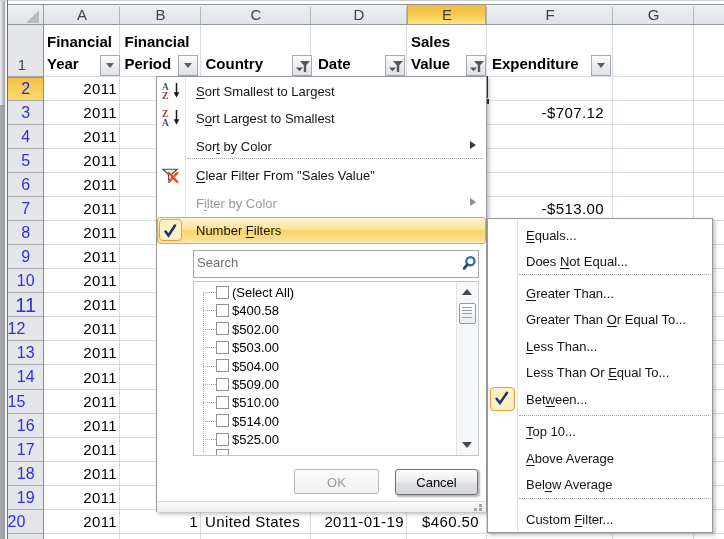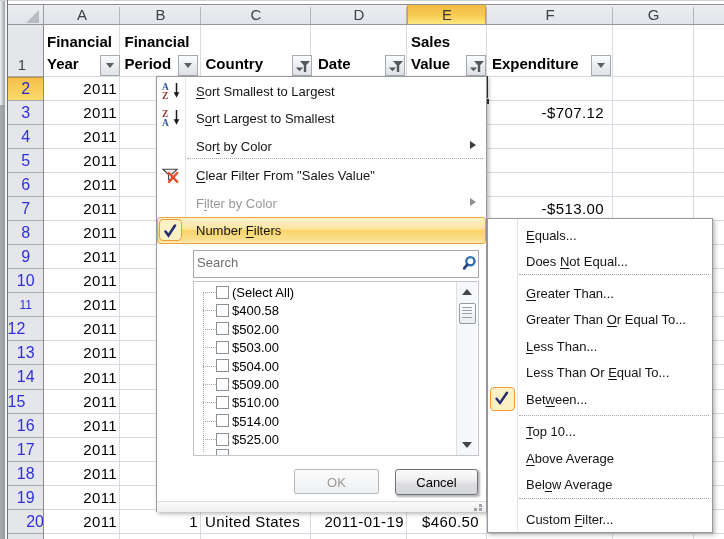--- a/index.html
+++ b/index.html
@@ -62,39 +62,39 @@
 <div class="t" style="left:7.5px;top:176.5px;width:36.5px;text-align:center;color:#2f2fe0;font-size:16px">6</div>
 <div class="ab" style="left:7.5px;top:196px;width:36.5px;height:1px;background:#a7a9ad"></div>
 <div class="t" style="left:7.5px;top:200.5px;width:36.5px;text-align:center;color:#2f2fe0;font-size:16px">7</div>
 <div class="ab" style="left:7.5px;top:220px;width:36.5px;height:1px;background:#a7a9ad"></div>
 <div class="t" style="left:7.5px;top:224.5px;width:36.5px;text-align:center;color:#2f2fe0;font-size:16px">8</div>
 <div class="ab" style="left:7.5px;top:244px;width:36.5px;height:1px;background:#a7a9ad"></div>
 <div class="t" style="left:7.5px;top:248.5px;width:36.5px;text-align:center;color:#2f2fe0;font-size:16px">9</div>
 <div class="ab" style="left:7.5px;top:268px;width:36.5px;height:1px;background:#a7a9ad"></div>
 <div class="t" style="left:7.5px;top:272.5px;width:36.5px;text-align:center;color:#2f2fe0;font-size:16px">10</div>
 <div class="ab" style="left:7.5px;top:292px;width:36.5px;height:1px;background:#a7a9ad"></div>
-<div class="t" style="left:7.5px;top:296.5px;width:36.5px;text-align:center;color:#2f2fe0;font-size:12px">11</div>
+<div class="t" style="left:7.5px;top:296.5px;width:36.5px;text-align:center;color:#2f2fe0;font-size:20px">11</div>
 <div class="ab" style="left:7.5px;top:316px;width:36.5px;height:1px;background:#a7a9ad"></div>
 <div class="t" style="left:7.5px;top:320.5px;width:36.5px;text-align:left;color:#2f2fe0;font-size:16px">12</div>
 <div class="ab" style="left:7.5px;top:340px;width:36.5px;height:1px;background:#a7a9ad"></div>
 <div class="t" style="left:7.5px;top:344.5px;width:36.5px;text-align:center;color:#2f2fe0;font-size:16px">13</div>
 <div class="ab" style="left:7.5px;top:364px;width:36.5px;height:1px;background:#a7a9ad"></div>
 <div class="t" style="left:7.5px;top:369.0px;width:36.5px;text-align:center;color:#2f2fe0;font-size:16px">14</div>
 <div class="ab" style="left:7.5px;top:389px;width:36.5px;height:1px;background:#a7a9ad"></div>
 <div class="t" style="left:7.5px;top:393.5px;width:36.5px;color:#2f2fe0;font-size:16px">15</div>
 <div class="ab" style="left:7.5px;top:413px;width:36.5px;height:1px;background:#a7a9ad"></div>
 <div class="t" style="left:7.5px;top:417.5px;width:36.5px;text-align:center;color:#2f2fe0;font-size:16px">16</div>
 <div class="ab" style="left:7.5px;top:437px;width:36.5px;height:1px;background:#a7a9ad"></div>
 <div class="t" style="left:7.5px;top:441.5px;width:36.5px;text-align:center;color:#2f2fe0;font-size:16px">17</div>
 <div class="ab" style="left:7.5px;top:461px;width:36.5px;height:1px;background:#a7a9ad"></div>
 <div class="t" style="left:7.5px;top:465.5px;width:36.5px;text-align:center;color:#2f2fe0;font-size:16px">18</div>
 <div class="ab" style="left:7.5px;top:485px;width:36.5px;height:1px;background:#a7a9ad"></div>
 <div class="t" style="left:7.5px;top:489.5px;width:36.5px;text-align:center;color:#2f2fe0;font-size:16px">19</div>
 <div class="ab" style="left:7.5px;top:509px;width:36.5px;height:1px;background:#a7a9ad"></div>
-<div class="t" style="left:7.5px;top:513.5px;width:36.5px;text-align:right;color:#2f2fe0;font-size:16px">20</div>
+<div class="t" style="left:7.5px;top:513.5px;width:36.5px;text-align:left;color:#2f2fe0;font-size:16px">20</div>
 <div class="ab" style="left:7.5px;top:533px;width:36.5px;height:1px;background:#a7a9ad"></div>
 <div class="ab" style="left:43px;top:25px;width:1px;height:514px;background:#898b8f"></div>
 <div class="vline" style="left:119px;top:25px;height:514px"></div>
 <div class="vline" style="left:200px;top:25px;height:514px"></div>
 <div class="vline" style="left:310px;top:25px;height:514px"></div>
 <div class="vline" style="left:406px;top:25px;height:514px"></div>
 <div class="vline" style="left:486px;top:25px;height:514px"></div>
 <div class="vline" style="left:612px;top:25px;height:514px"></div>
 <div class="vline" style="left:693px;top:25px;height:514px"></div>
 <div class="hline" style="left:44px;top:76px;width:680px"></div>

